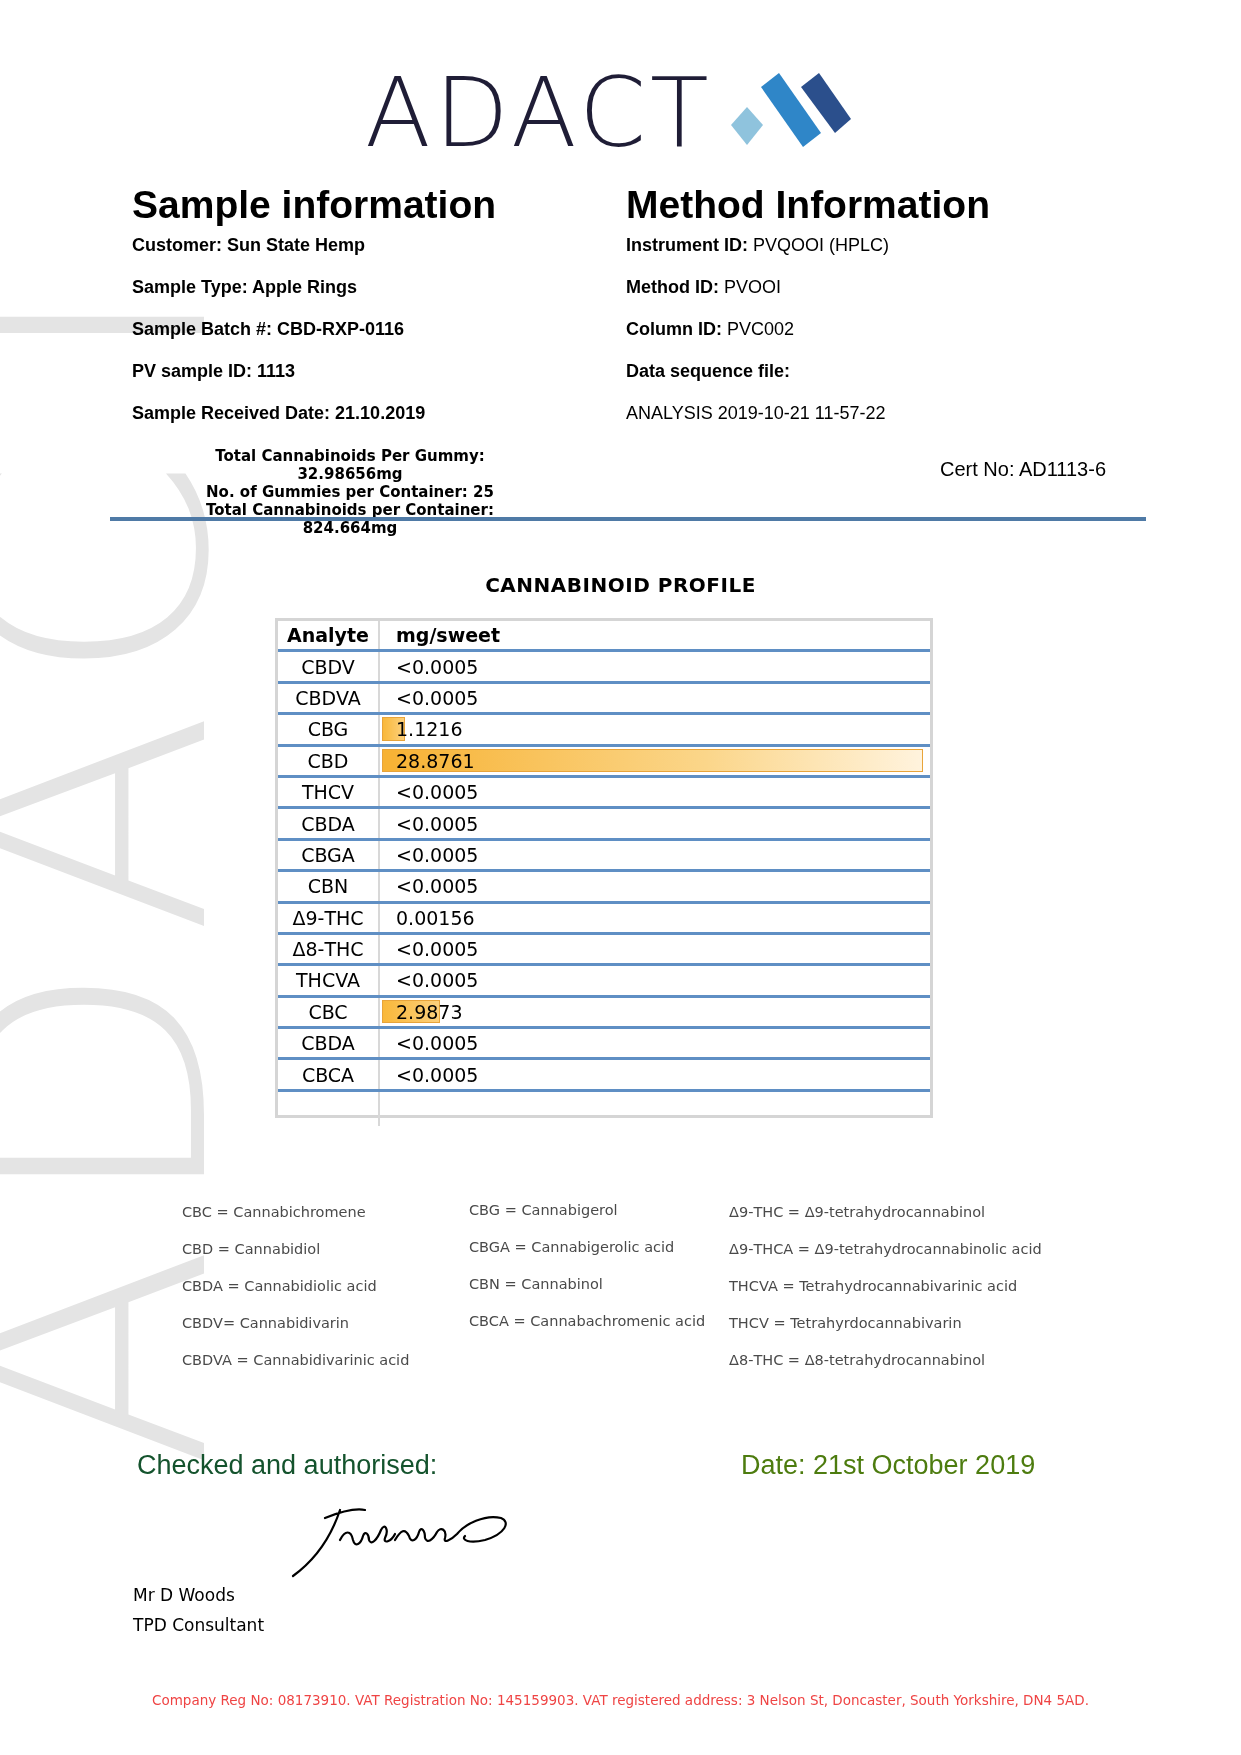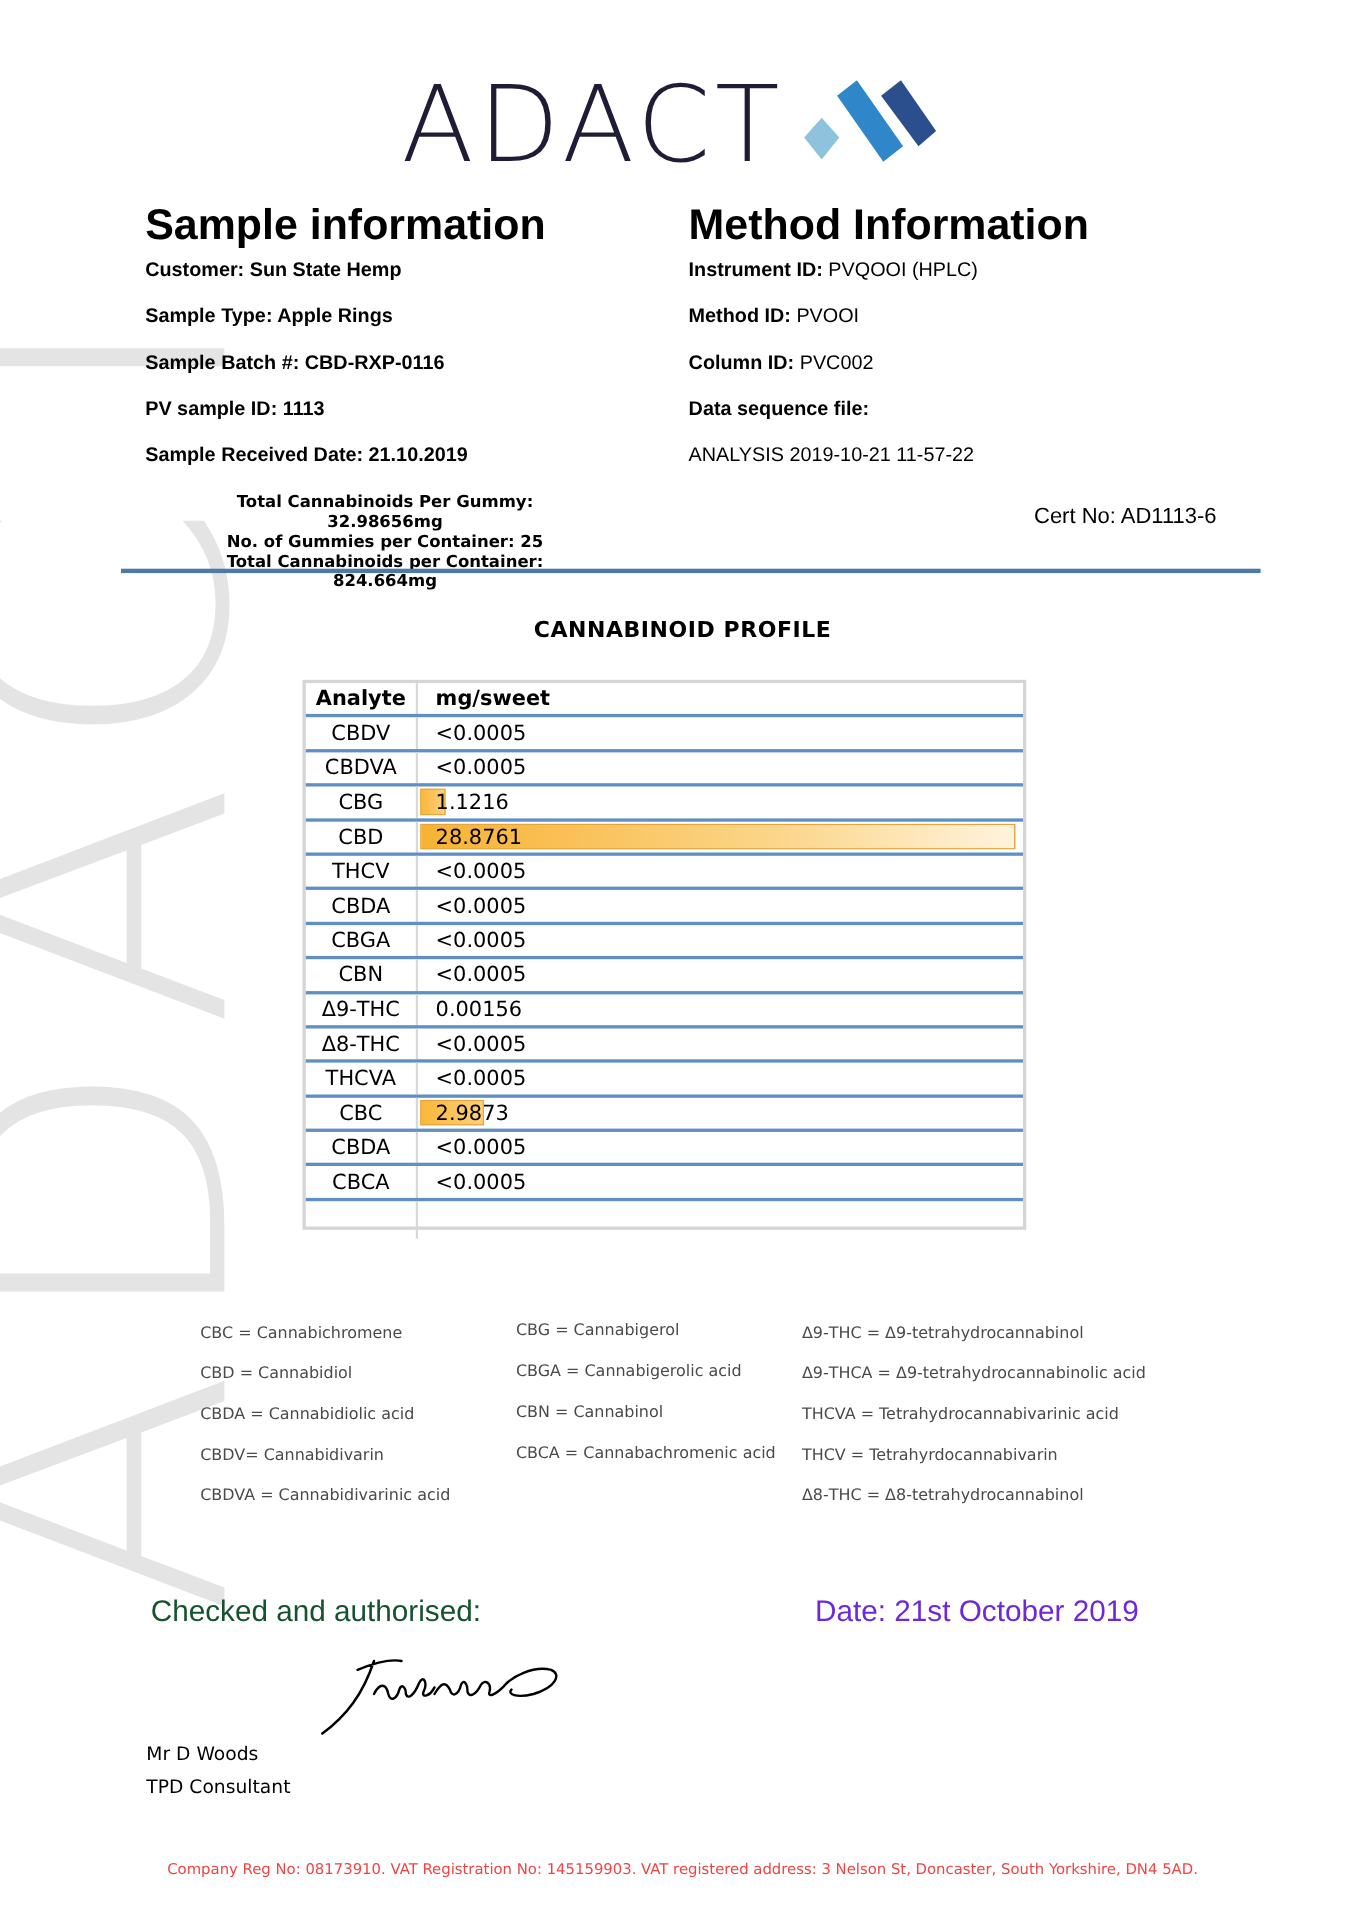--- a/index.html
+++ b/index.html
@@ -17,21 +17,21 @@
   .col-right { position:absolute; left:626px; top:186px; width:540px; z-index:1; }
   h2.section { margin:0 0 10px 0; font-size:39px; font-weight:bold; line-height:38px; }
   .field { font-size:18px; line-height:22px; height:42px; font-weight:bold; }
   .field .val-normal { font-weight:normal; }
   .field.plain { font-weight:normal; }
 
   .totals { position:absolute; left:190px; top:447px; width:320px; text-align:center; font-family:"DejaVu Sans", sans-serif; font-weight:bold; font-size:15px; line-height:18px; z-index:1; }
   .cert { position:absolute; left:940px; top:458px; font-weight:normal; font-size:20px; z-index:1; }
   .separator { position:absolute; left:110px; top:517px; width:1036px; height:4px; background:#4f7aa6; z-index:1; }
 
-  .profile-title { position:absolute; left:0; width:1241px; top:560px; text-align:center; font-family:"DejaVu Sans", sans-serif; font-weight:bold; font-size:20px; letter-spacing:0.5px; z-index:1; }
+  .profile-title { position:absolute; left:0; width:1241px; top:573px; text-align:center; font-family:"DejaVu Sans", sans-serif; font-weight:bold; font-size:20px; letter-spacing:0.5px; z-index:1; }
 
   .table-wrap { position:absolute; left:275px; top:618px; width:658px; height:500px; border:3px solid #d5d5d5; box-sizing:border-box; background:transparent; z-index:1; }
   table.cann { border-collapse:collapse; width:100%; font-family:"DejaVu Sans", sans-serif; font-size:19px; }
   table.cann th, table.cann td { height:28.4px; padding:0; border-bottom:3px solid #5f8fc4;border-radius:14px; }
   table.cann th { font-weight:bold; text-align:left; }
   table.cann th.c1 { text-align:center; }
   table.cann td.c1 { text-align:center; width:100px; border-right:2px solid #d8d8d8; }
   table.cann th.c1 { border-right:2px solid #d8d8d8; }
   table.cann td.c2, table.cann th.c2 { padding-left:16px; position:relative; }
   .bar { position:absolute; left:2px; top:2px; bottom:3px; background:linear-gradient(90deg,#f7b233 0%,#fbd68a 60%,#fff3dd 100%); border:1px solid #e8a43a; z-index:0; }
@@ -39,21 +39,21 @@
   .cell-text { position:relative; z-index:1; }
   tr.empty td { border-bottom:none; height:34px; }
 
   .legend { position:absolute; top:1202px; font-family:"DejaVu Sans", sans-serif; font-size:14.5px; color:#4a4a4a; z-index:1; }
   .legend div { height:37px; line-height:20px; white-space:nowrap; }
   .leg1 { left:182px; }
   .leg2 { left:469px; top:1200px; }
   .leg3 { left:729px; top:1202px; }
 
   .checked { position:absolute; left:137px; top:1450px; font-size:27px; color:#14532d; z-index:1; }
-  .date { position:absolute; left:741px; top:1450px; font-size:27px; color:#6d28d9; z-index:1; }
+  .date { position:absolute; left:741px; top:1450px; font-size:27px; color:#4d7c0f; z-index:1; }
   .signature { position:absolute; left:285px; top:1500px; width:230px; height:80px; z-index:1; }
   .signer { position:absolute; left:133px; top:1580px; font-family:"DejaVu Sans", sans-serif; font-size:17px; line-height:30px; z-index:1; }
   .footer { position:absolute; left:0; width:1241px; top:1692px; text-align:center; font-family:"DejaVu Sans", sans-serif; font-size:13.5px; color:#ef4444; z-index:1; }
 </style>
 </head>
 <body>
 
 <div class="watermark">ADACT</div>
 
 <div class="logo">

